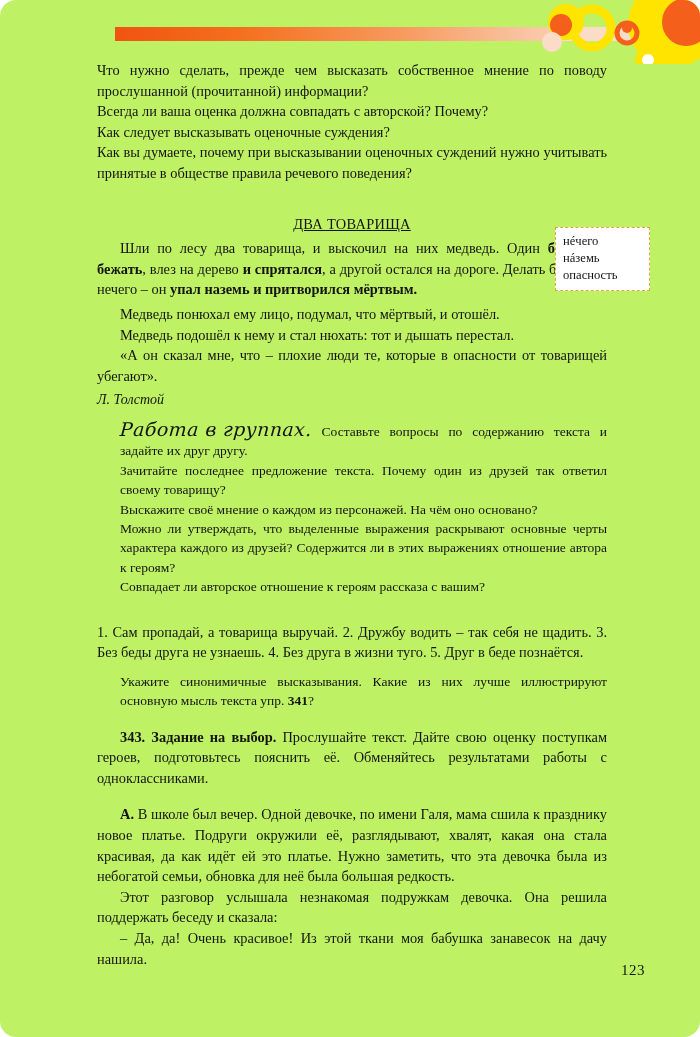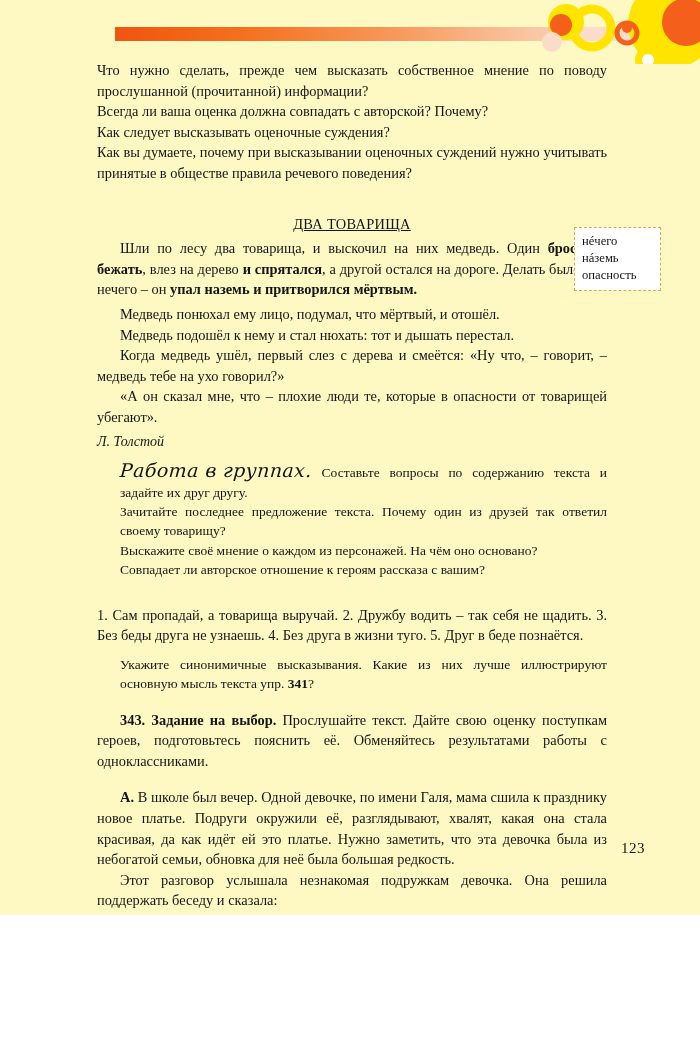--- a/index.html
+++ b/index.html
@@ -8,23 +8,24 @@
     padding: 0;
     background: #ffffff;
   }
   body {
     font-family: "Liberation Serif", "DejaVu Serif", serif;
     color: #141414;
   }
   #page {
     position: relative;
     width: 700px;
-    height: 915px;
-    background: #fef9c3;
+    height: 1037px;
+    background: #bef264;
     overflow: hidden;
+    border-radius: 16px;
   }
 
   
   .header-deco {
     position: absolute;
     top: 0;
     left: 0;
     width: 700px;
     height: 64px;
     pointer-events: none;
@@ -81,24 +82,24 @@
   
   .small-block p {
     font-size: 13.5px;
     line-height: 19.4px;
   }
   .small-block { padding-left: 23px; }
 
   
   .vocab-box {
     position: absolute;
-    left: 574px;
+    left: 555px;
     top: 227px;
     width: 72px;
-    padding: 5px 6px 6px 7px;
+    padding: 5px 14px 6px 7px;
     border: 1px dashed #e8a33d;
     background: #ffffff;
   }
   .vocab-box .word {
     font-size: 12.6px;
     line-height: 17px;
     white-space: nowrap;
   }
 
   
@@ -170,32 +171,32 @@
     <p class="centered">ДВА ТОВАРИЩА</p>
 
     <div class="gap-xs"></div>
 
     <p class="indent"><span>Шли по лесу два товарища, и выскочил на них медведь. Один </span><span class="b">бросился бежать</span><span>, влез на дерево </span><span class="b">и спрятался</span><span>, а другой остался на дороге. Делать было ему нечего – он </span><span class="b">упал наземь и притворился мёртвым.</span></p>
 
     <div class="gap-xs"></div>
 
     <p class="indent">Медведь понюхал ему лицо, подумал, что мёртвый, и отошёл.</p>
     <p class="indent">Медведь подошёл к нему и стал нюхать: тот и дышать перестал.</p>
-    <p class="indent">Когда медведь ушёл, первый слез с дерева и смеётся: «Ну что, – говорит, – медведь тебе на ухо говорил?»</p>
     <p class="indent">«А он сказал мне, что – плохие люди те, которые в опасности от товарищей убегают».</p>
 
     <div class="gap-xs"></div>
     <p class="attrib">Л. Толстой</p>
 
     <div class="gap-s"></div>
 
     <div class="small-block">
       <p class="noindent"><span class="script">Работа в группах.</span><span> Составьте вопросы по содержанию текста и задайте их друг другу.</span></p>
       <p class="noindent">Зачитайте последнее предложение текста. Почему один из друзей так ответил своему товарищу?</p>
       <p class="noindent">Выскажите своё мнение о каждом из персонажей. На чём оно основано?</p>
+      <p class="noindent">Можно ли утверждать, что выделенные выражения раскрывают основные черты характера каждого из друзей? Содержится ли в этих выражениях отношение автора к героям?</p>
       <p class="noindent">Совпадает ли авторское отношение к героям рассказа с вашим?</p>
     </div>
 
     <div class="gap-m"></div>
 
 
     <div class="gap-s"></div>
 
     <p class="noindent">1. Сам пропадай, а товарища выручай. 2. Дружбу водить – так себя не щадить. 3. Без беды друга не узнаешь. 4. Без друга в жизни туго. 5. Друг в беде познаётся.</p>
 

